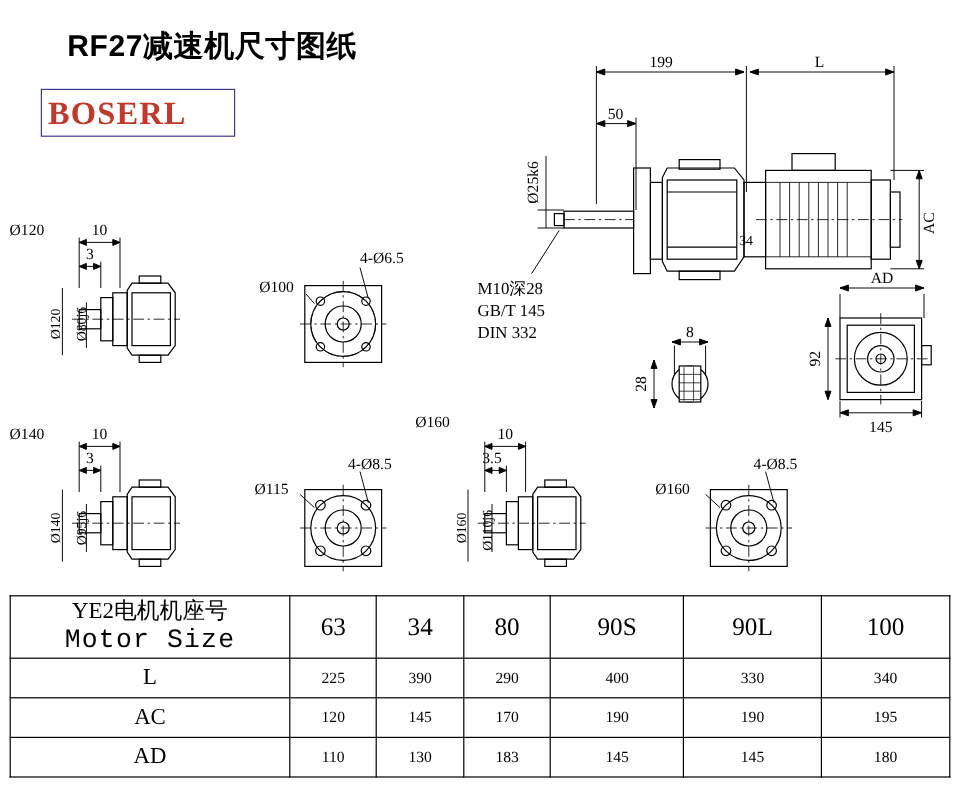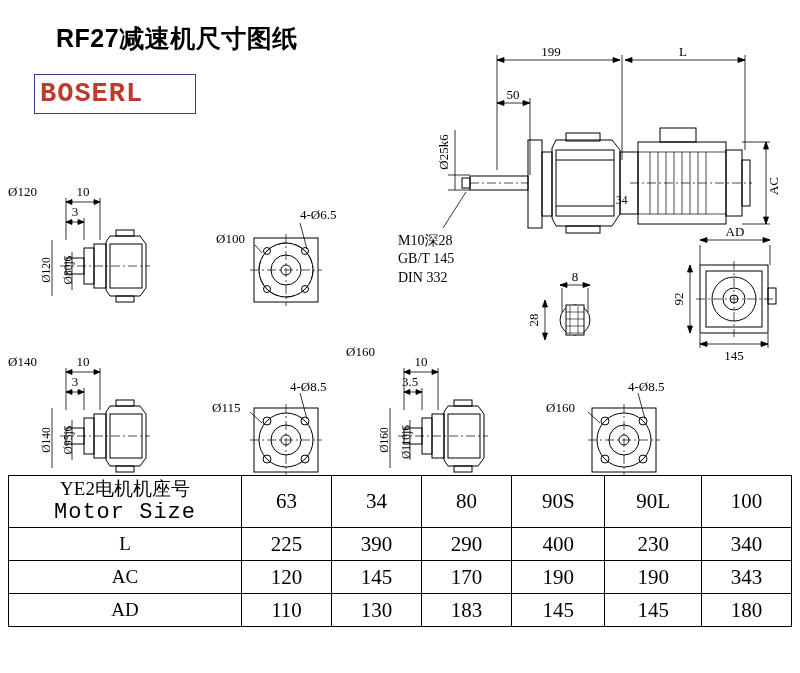--- a/index.html
+++ b/index.html
@@ -17,40 +17,40 @@
     font-family:Liberation Sans, sans-serif;
     font-weight:bold;font-size:25px;letter-spacing:.5px;
   }
   .logo-box{
     left:34px;top:74px;width:160px;height:38px;
     border:1.5px solid #3a3a8c;
     background:#fff;
   }
   .logo-text{
     left:40px;top:79px;width:150px;
-    font-family:Liberation Mono, monospace;
+    font-family:Liberation Serif, serif;
     font-weight:bold;font-size:27px;color:#c0392b;
     letter-spacing:1px;
   }
   svg{position:absolute;left:0;top:0;}
   .dim{font-family:"Liberation Serif", serif;font-size:13px;fill:#000;}
   .dimsm{font-family:"Liberation Serif", serif;font-size:11.5px;fill:#000;}
   .note{font-family:"Liberation Serif", serif;font-size:14px;fill:#000;}
 
   
   .tbl{
-    position:absolute;left:8px;top:475px;width:784px;
+    position:absolute;left:8px;top:496px;width:784px;
     border-collapse:collapse;
     font-family:"Liberation Serif", serif;
     background:#fff;
   }
   .tbl td{
     border:1px solid #000;
     text-align:center;
-    font-size:21px;
+    font-size:13px;
     height:32px;
     padding:0;
   }
   .tbl .hdr-label{
     width:232px;
     font-size:19px;
     line-height:1.15;
     padding:2px 0;
   }
   .tbl .hdr-label .cn{font-size:19px;display:block;}
@@ -356,31 +356,31 @@
     <td class="hdr-cell">90S</td>
     <td class="hdr-cell">90L</td>
     <td class="hdr-cell">100</td>
   </tr>
   <tr>
     <td class="rowlabel">L</td>
     <td>225</td>
     <td>390</td>
     <td>290</td>
     <td>400</td>
-    <td>230</td>
+    <td>330</td>
     <td>340</td>
   </tr>
   <tr>
     <td class="rowlabel">AC</td>
     <td>120</td>
     <td>145</td>
     <td>170</td>
     <td>190</td>
     <td>190</td>
-    <td>343</td>
+    <td>195</td>
   </tr>
   <tr>
     <td class="rowlabel">AD</td>
     <td>110</td>
     <td>130</td>
     <td>183</td>
     <td>145</td>
     <td>145</td>
     <td>180</td>
   </tr>

